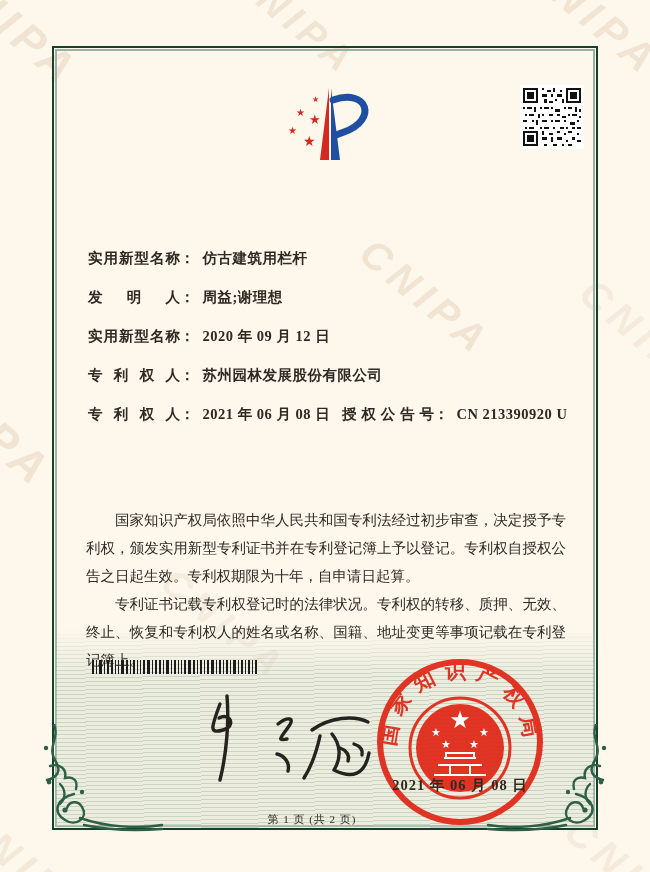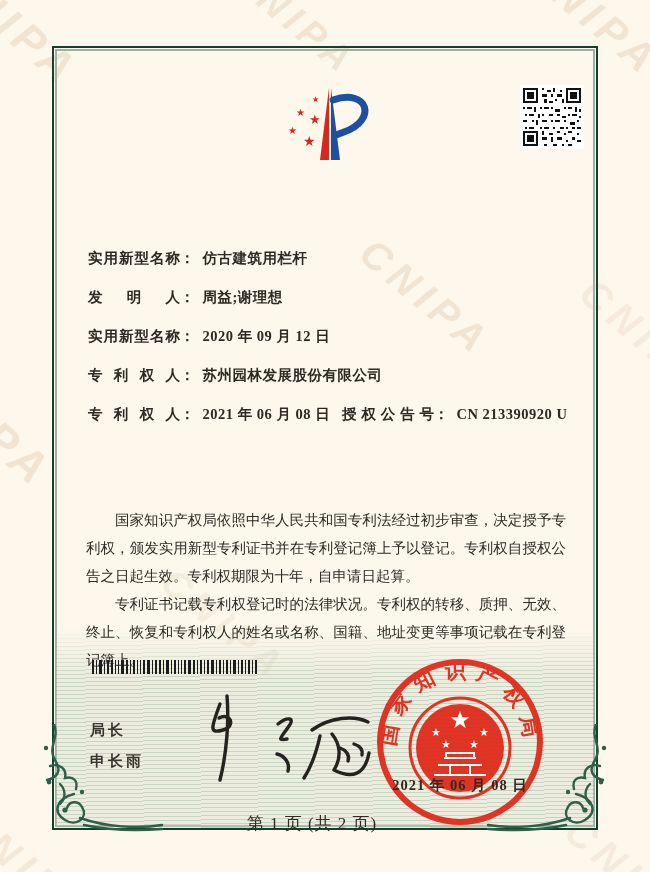--- a/index.html
+++ b/index.html
@@ -39,21 +39,21 @@
   .paras p{margin:0;text-indent:2em;}
   .barcode{position:absolute;left:92px;top:660px;width:165px;height:14px;}
   .signer{position:absolute;left:90px;top:714px;font-family:"Liberation Sans",sans-serif;
           font-size:15px;font-weight:600;color:#3a362f;letter-spacing:3px;line-height:31px;}
   .signature{position:absolute;left:182px;top:690px;width:190px;height:100px;z-index:4;}
   .seal{position:absolute;left:374px;top:656px;width:172px;height:172px;z-index:5;
         mix-blend-mode:multiply;opacity:.95;}
   .seal-date{position:absolute;left:374px;top:776px;width:172px;text-align:center;z-index:6;
              font-size:14.5px;font-weight:700;color:#2f2a22;letter-spacing:1px;}
   .page-no{position:absolute;left:52px;top:812px;width:520px;text-align:center;
-           font-size:17px;color:#2f2a24;z-index:3;letter-spacing:1px;}
+           font-size:11px;color:#2f2a24;z-index:3;letter-spacing:1px;}
   .flourish{position:absolute;width:124px;height:112px;z-index:4;}
   .flourish.bl{left:40px;top:724px;}
   .flourish.br{left:486px;top:724px;transform:scaleX(-1);}
 </style>
 </head>
 <body>
 
 <div class="wm" style="left:-40px;top:-50px;font-size:44px;">CNIPA</div>
 <div class="wm" style="left:250px;top:-45px;font-size:38px;">CNIPA</div>
 <div class="wm" style="left:545px;top:-55px;font-size:42px;">CNIPA</div>
@@ -117,24 +117,20 @@
 
   <div class="paras">
     <p>国家知识产权局依照中华人民共和国专利法经过初步审查，决定授予专利权，颁发实用新型专利证书并在专利登记簿上予以登记。专利权自授权公告之日起生效。专利权期限为十年，自申请日起算。</p>
     <p>专利证书记载专利权登记时的法律状况。专利权的转移、质押、无效、终止、恢复和专利权人的姓名或名称、国籍、地址变更等事项记载在专利登记簿上。</p>
   </div>
 
   <svg class="barcode" viewBox="0 0 165 14" preserveAspectRatio="none">
     <path fill="#1c1c1c" d="M0 0h2v14H0z M4 0h1v14H4z M7 0h3v14H7z M12 0h1v14h-1z M15 0h2v14h-2z M19 0h2v14h-2z M23 0h1v14h-1z M26 0h1v14h-1z M29 0h3v14h-3z M34 0h2v14h-2z M38 0h1v14h-1z M41 0h2v14h-2z M45 0h1v14h-1z M48 0h1v14h-1z M51 0h2v14h-2z M55 0h3v14h-3z M60 0h1v14h-1z M63 0h2v14h-2z M67 0h2v14h-2z M71 0h1v14h-1z M74 0h3v14h-3z M79 0h1v14h-1z M82 0h2v14h-2z M86 0h1v14h-1z M89 0h1v14h-1z M92 0h2v14h-2z M96 0h3v14h-3z M101 0h2v14h-2z M105 0h1v14h-1z M108 0h2v14h-2z M112 0h1v14h-1z M115 0h2v14h-2z M119 0h3v14h-3z M124 0h1v14h-1z M127 0h2v14h-2z M131 0h1v14h-1z M134 0h2v14h-2z M138 0h1v14h-1z M141 0h3v14h-3z M146 0h1v14h-1z M149 0h2v14h-2z M153 0h1v14h-1z M156 0h2v14h-2z M160 0h1v14h-1z M163 0h2v14h-2z"></path>
   </svg>
 
-  <div class="signer">
-    <div>局长</div>
-    <div>申长雨</div>
-  </div>
 
   <svg class="signature" viewBox="0 0 190 100">
     <g stroke="#26231f" stroke-width="3.4" fill="none" stroke-linecap="round" stroke-linejoin="round">
       <path d="M38 14 c-9 24 -11 30 3 26 c14 -4 7 -18 -4 -12"></path>
       <path d="M45 6 c2 24 0 56 -7 84"></path>
       <path d="M96 34 c10 -8 17 -6 11 2 c-8 12 -13 15 -2 13"></path>
       <path d="M95 64 c8 2 13 9 11 17"></path>
       <path d="M130 40 c18 -13 42 -15 56 -8"></path>
       <path d="M138 46 c-4 18 -9 31 -16 42"></path>
       <path d="M150 44 c8 10 10 23 2 36 c18 9 31 5 35 -17"></path>

